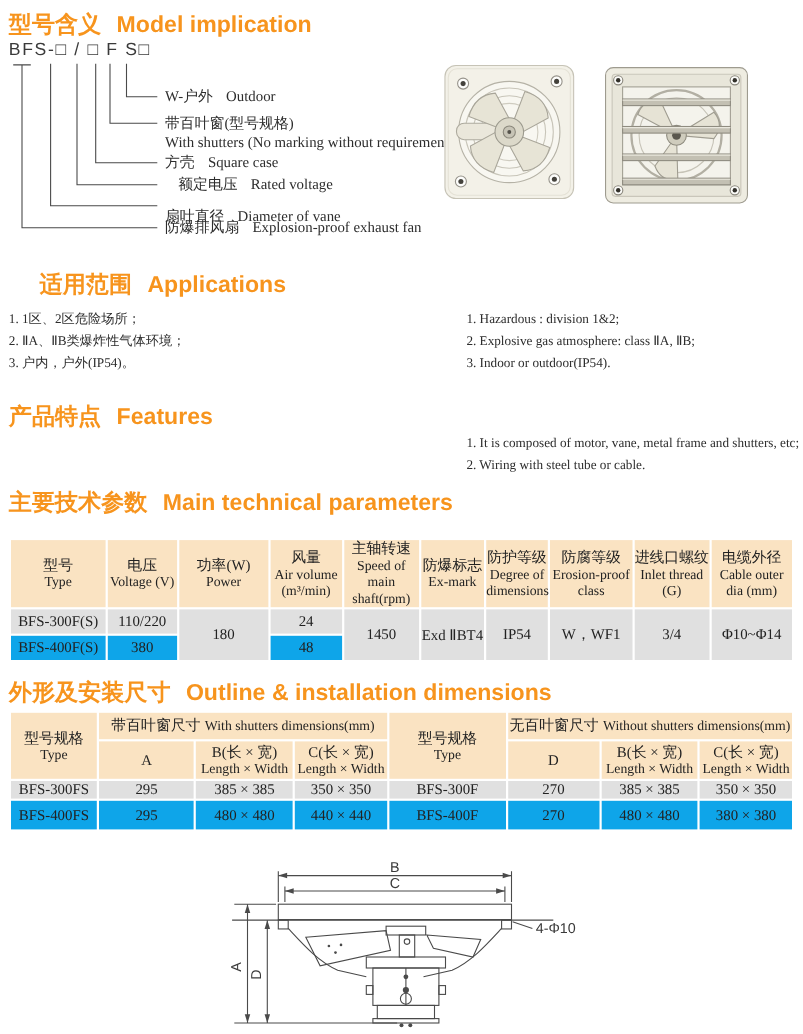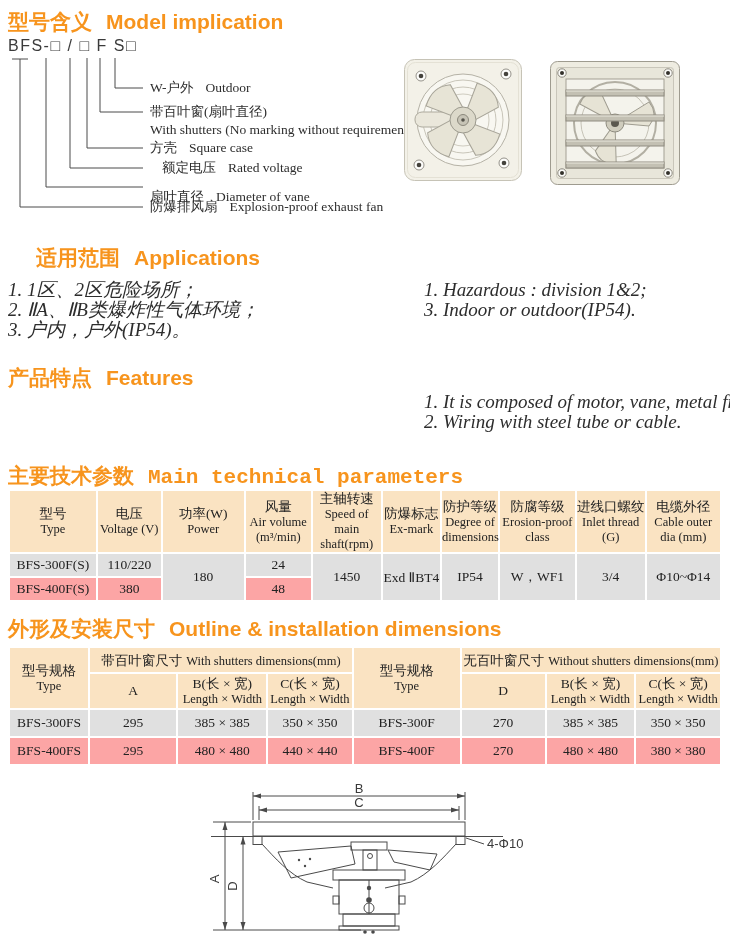--- a/index.html
+++ b/index.html
@@ -5,29 +5,29 @@
   html,body{margin:0;padding:0;background:#fff;}
   #canvas{position:relative;width:730px;height:940px;background:#ffffff;overflow:hidden;
           font-family:"Liberation Serif",serif;color:#2d2d2d;}
   .sec-title{position:absolute;left:8px;font-family:"Liberation Sans",sans-serif;
              font-weight:bold;font-size:21px;color:#F7941D;white-space:nowrap;}
   .sec-title .en{margin-left:14px;}
   .model-code{position:absolute;left:8px;top:37px;font-family:"Liberation Sans",sans-serif;
               font-size:16px;letter-spacing:1.5px;color:#3a3a3a;white-space:nowrap;}
   .callout-label{position:absolute;left:150px;font-size:13.5px;line-height:18px;white-space:nowrap;}
   .callout-label .en{margin-left:12px;}
-  .list-line{font-size:19px;line-height:20px;white-space:nowrap;font-style:italic;}
+  .list-line{font-size:12px;line-height:20px;white-space:nowrap;}
   .list{position:absolute;}
   table{position:absolute;border-collapse:separate;border-spacing:2px;table-layout:fixed;}
   th{background:#FAE3C2;font-weight:normal;vertical-align:middle;text-align:center;padding:0;}
   td{vertical-align:middle;text-align:center;padding:0;font-size:13.5px;color:#222;}
   .hzh{font-size:13.5px;color:#222;line-height:16px;}
   .hen{font-size:12.5px;color:#222;line-height:15px;}
   tr.r1 td{background:#E0E0E0;}
-  tr.r2 td{background:#fca5a5;}
+  tr.r2 td{background:#0ea5e9;}
   td.merged{background:#E6E6E6;margin-left:14px;}
   svg{position:absolute;display:block;}
   .dwg-line{stroke:#4a4a4a;stroke-width:1;fill:none;}
   .dwg-fill{fill:#4a4a4a;}
   .dwg-txt{font-family:"Liberation Sans",sans-serif;font-size:13px;fill:#3a3a3a;}
 </style>
 </head>
 <body>
 
 <div id="canvas">
@@ -43,21 +43,21 @@
     <path class="dwg-line" d="M46,2 V131 H143"></path>
     <path class="dwg-line" d="M70,2 V112 H143"></path>
     <path class="dwg-line" d="M87,2 V92 H143"></path>
     <path class="dwg-line" d="M100,2 V56 H143"></path>
     <path class="dwg-line" d="M115,2 V32 H143"></path>
   </svg>
 
   <div class="callout-label" style="top:79px;">
     <span>W-户外</span><span class="en">Outdoor</span>
   </div>
-  <div class="callout-label" style="top:103px;">带百叶窗(扇叶直径)</div>
+  <div class="callout-label" style="top:103px;">带百叶窗(型号规格)</div>
   <div class="callout-label" style="top:121px;">With shutters (No marking without requirement)</div>
   <div class="callout-label" style="top:139px;">
     <span>方壳</span><span class="en">Square case</span>
   </div>
   <div class="callout-label" style="top:159px;margin-left:12px;">
     <span>额定电压</span><span class="en">Rated voltage</span>
   </div>
   <div class="callout-label" style="top:188px;">
     <span>扇叶直径</span><span class="en">Diameter of vane</span>
   </div>
@@ -132,32 +132,33 @@
   <div class="sec-title" style="top:244px;margin-left:28px;">
     <span class="zh">适用范围</span><span class="en">Applications</span>
   </div>
   <div class="list" style="left:8px;top:280px;">
     <div class="list-line">1. 1区、2区危险场所；</div>
     <div class="list-line">2. ⅡA、ⅡB类爆炸性气体环境；</div>
     <div class="list-line">3. 户内，户外(IP54)。</div>
   </div>
   <div class="list" style="left:424px;top:280px;">
     <div class="list-line">1. Hazardous : division 1&amp;2;</div>
+    <div class="list-line">2. Explosive gas atmosphere: class ⅡA, ⅡB;</div>
     <div class="list-line">3. Indoor or outdoor(IP54).</div>
   </div>
 
   <div class="sec-title" style="top:364px;">
     <span class="zh">产品特点</span><span class="en">Features</span>
   </div>
   <div class="list" style="left:424px;top:392px;">
     <div class="list-line">1. It is composed of motor, vane, metal frame and shutters, etc;</div>
     <div class="list-line">2. Wiring with steel tube or cable.</div>
   </div>
 
-  <div class="sec-title" style="top:462px;font-family:Liberation Mono, monospace;">
+  <div class="sec-title" style="top:443px;">
     <span class="zh">主要技术参数</span><span class="en">Main technical parameters</span>
   </div>
 
   <table style="left:8px;top:489px;width:714px;">
     <colgroup>
       <col style="width:12.4%">
         <col style="width:9.1%">
         <col style="width:11.7%">
         <col style="width:9.4%">
       <col style="width:9.8%">
@@ -282,21 +283,21 @@
           </th>
       <th>
             <div class="hzh">B(长 × 宽)</div>
             <div class="hen">Length × Width</div>
           </th>
       <th>
             <div class="hzh">C(长 × 宽)</div>
             <div class="hen">Length × Width</div>
           </th>
     </tr>
-    <tr class="r1" style="height:26px;">
+    <tr class="r1" style="height:16px;">
       <td>BFS-300FS</td>
       <td>295</td>
       <td>385 × 385</td>
       <td>350 × 350</td>
       <td>BFS-300F</td>
       <td>270</td>
       <td>385 × 385</td>
       <td>350 × 350</td>
     </tr>
     <tr class="r2" style="height:26px;">

